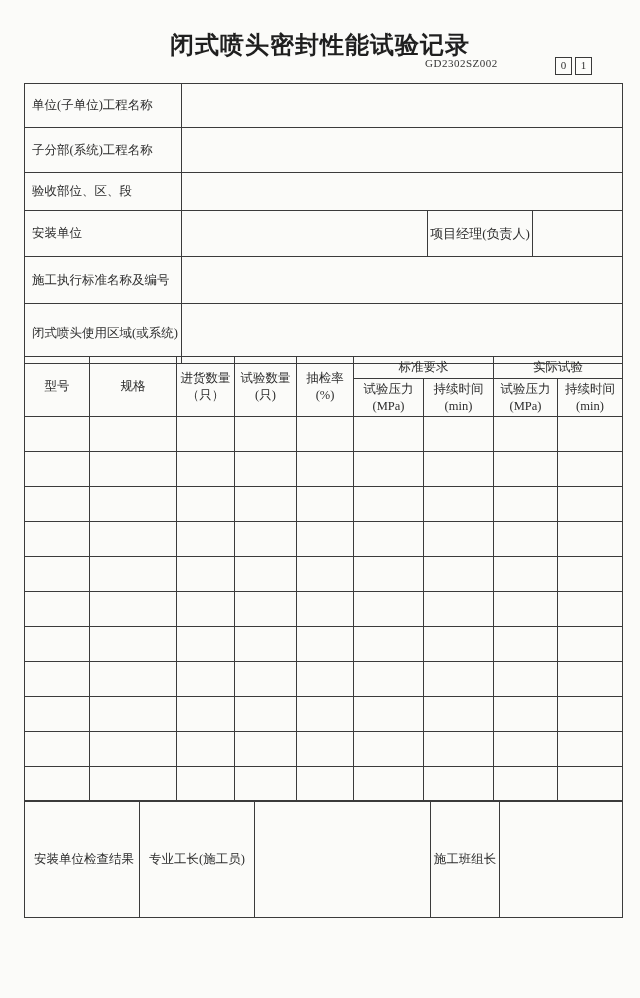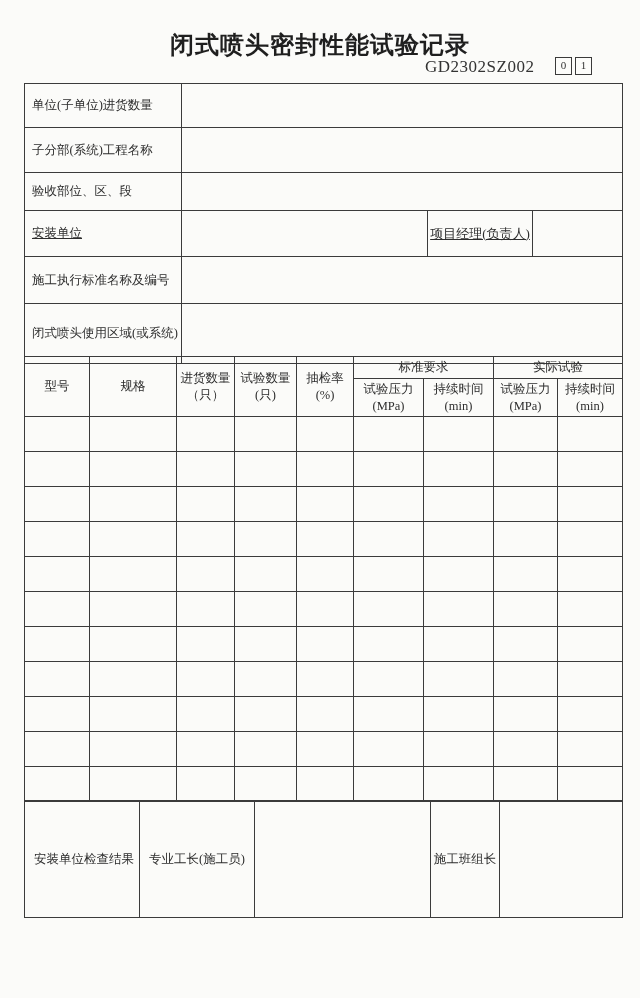--- a/index.html
+++ b/index.html
@@ -11,21 +11,21 @@
     color:#2d2d2d;
     overflow:hidden;
   }
   .doc-title {
     position:absolute; top:29px; left:0; width:640px;
     text-align:center; font-size:24px; font-weight:bold;
     letter-spacing:1px; color:#1f1f1f;
   }
   .form-code {
     position:absolute; top:57px; left:425px;
-    font-size:17px; letter-spacing:.5px; color:#333;
+    font-size:11px; letter-spacing:.5px; color:#333;
   }
   .page-boxes { position:absolute; top:57px; left:555px; display:flex; gap:3px; }
   .pbox {
     width:17px; height:18px; border:1.5px solid #3a3a3a;
     font-size:11px; line-height:15px; text-align:center;
     color:#333; background:#fcfcfa;
   }
   table {
     position:absolute; left:24px;
     border-collapse:collapse; table-layout:fixed;
@@ -35,21 +35,21 @@
     font-size:12.5px; color:#2d2d2d;
     vertical-align:middle; text-align:center;
     overflow:hidden;
   }
   .pre { white-space:pre-line; line-height:1.35; }
   
   .tbl-info { top:83px; width:598px; }
   .tbl-info td.lbl { text-align:left; padding-left:7px; white-space:nowrap; }
   .tbl-info td.lbl2 { white-space:nowrap; font-size:13px; padding:0 2px; }
   .ir1 { height:44px; } .ir2 { height:45px;padding-left:44px; } .ir3 { height:38px; }
-  .ir4 { height:46px;text-decoration:underline; } .ir5 { height:47px; } .ir6 { height:60px; }
+  .ir4 { height:46px; } .ir5 { height:47px; } .ir6 { height:60px; }
   
   .tbl-data { top:356px; width:598px; }
   .hg { height:22px; }
   .hs { height:38px; }
   .dr { height:35px; }
   .tbl-data td { line-height:1.35; }
   
   .tbl-foot { top:800px; width:598px;padding-left:15px; }
   .fr { height:117px; }
   .tbl-foot td.lbl { text-align:left; padding-left:9px; white-space:nowrap; }
@@ -67,21 +67,21 @@
 
 <table class="tbl-info">
   <colgroup>
     <col style="width:157px">
       <col style="width:246px">
       <col style="width:105px">
       <col style="width:90px">
   </colgroup>
   <tbody>
       <tr class="ir1">
-    <td class="lbl">单位(子单位)进货数量</td>
+    <td class="lbl">单位(子单位)工程名称</td>
     <td colspan="3"></td>
   </tr>
   <tr class="ir2">
     <td class="lbl">子分部(系统)工程名称</td>
     <td colspan="3"></td>
   </tr>
   <tr class="ir3">
     <td class="lbl">验收部位、区、段</td>
     <td colspan="3"></td>
   </tr>

